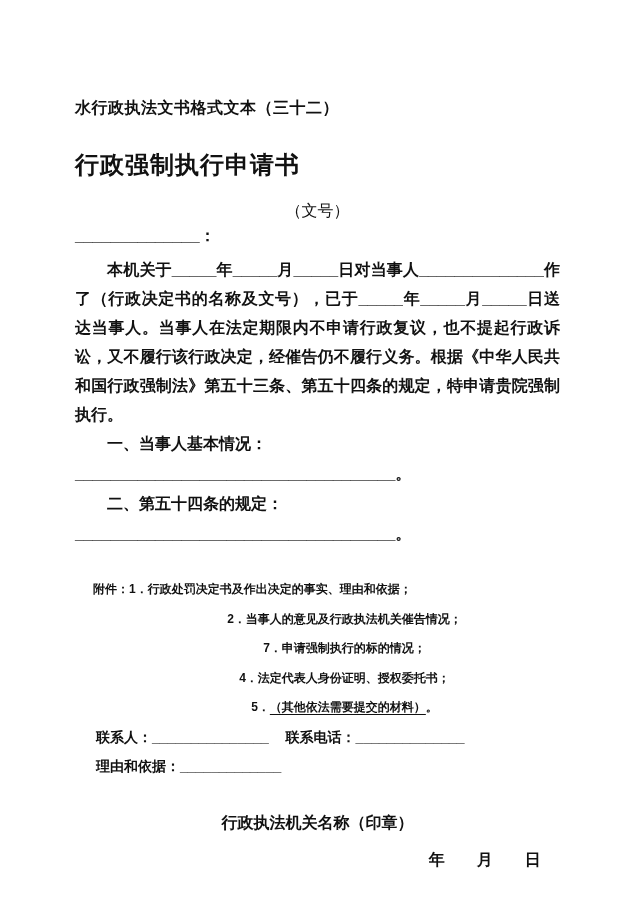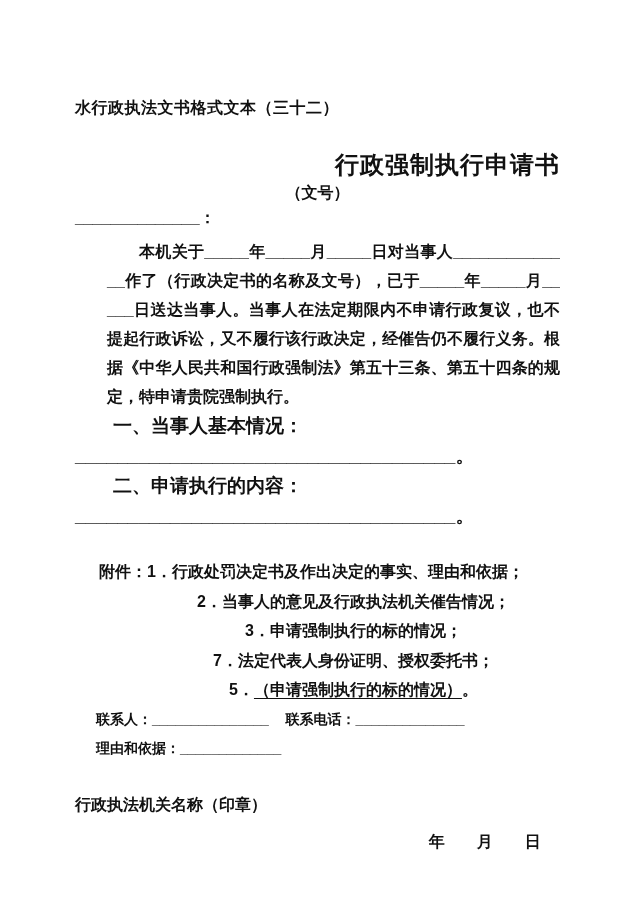--- a/index.html
+++ b/index.html
@@ -20,76 +20,75 @@
   .doc-header {
     font-size: 16px;
     font-weight: 600;
     letter-spacing: 0.5px;
     line-height: 22px;
   }
   .doc-title {
     margin-top: 30px;
     font-size: 24px;
     font-weight: 700;
-    text-align: right;
+    text-align: left;
     letter-spacing: 1px;
     line-height: 32px;
   }
   .doc-number {
-    margin-top: 0;
+    margin-top: 18px;
     font-size: 16px;
-    font-weight: 700;
+    font-weight: 400;
     text-align: center;
     line-height: 24px;
   }
   .salutation {
     font-size: 16px;
     font-weight: 600;
     line-height: 26px;
   }
   .body-para {
     margin-top: 6px;
     font-size: 16px;
     font-weight: 600;
     line-height: 29px;
     text-align: justify;
     text-indent: 2em;
     word-break: break-all;
-    margin-left: 32px;
   }
   .list-item {
-    font-size: 19px;
+    font-size: 16px;
     font-weight: 600;
     line-height: 30px;
     text-indent: 2em;
   }
   .attachments {
     margin-top: 26px;
     padding-left: 1.5em;
-    font-size: 16px;
+    font-size: 12px;
     font-weight: 600;
     line-height: 29.5px;
   }
   .att-item { padding-left: 3em; text-align: center; }
   .underlined {
     text-decoration: underline;
     text-underline-offset: 3px;
   }
   .contact-row {
     padding-left: 1.5em;
     font-size: 14px;
     font-weight: 600;
     line-height: 29.5px;
   }
   .contact-gap { display: inline-block; width: 1.2em; }
   .signature {
     margin-top: 26px;
     font-size: 16px;
     font-weight: 600;
-    text-align: left;
+    text-align: center;
     line-height: 29px;
   }
   .date-line {
     margin-top: 8px;
     padding-right: 1.2em;
     font-size: 16px;
     font-weight: 600;
     text-align: right;
     line-height: 29px;
   }
@@ -104,31 +103,31 @@
   <h1 class="doc-title">行政强制执行申请书</h1>
 
   <div class="doc-number">（文号）</div>
 
   <div class="salutation">______________：</div>
 
   <p class="body-para">本机关于_____年_____月_____日对当事人______________作了（行政决定书的名称及文号），已于_____年_____月_____日送达当事人。当事人在法定期限内不申请行政复议，也不提起行政诉讼，又不履行该行政决定，经催告仍不履行义务。根据《中华人民共和国行政强制法》第五十三条、第五十四条的规定，特申请贵院强制执行。</p>
 
   <p class="list-item">一、当事人基本情况：____________________________________。</p>
 
-  <p class="list-item">二、申请执行的内容：____________________________________。</p>
+  <p class="list-item">二、第五十四条的规定：____________________________________。</p>
 
   <div class="attachments">
     <div class="att-first">
       <span>附件：</span><span>1．行政处罚决定书及作出决定的事实、理由和依据；</span>
     </div>
     <div class="att-item">2．当事人的意见及行政执法机关催告情况；</div>
-    <div class="att-item">3．申请强制执行的标的情况；</div>
-    <div class="att-item">7．法定代表人身份证明、授权委托书；</div>
+    <div class="att-item">7．申请强制执行的标的情况；</div>
+    <div class="att-item">4．法定代表人身份证明、授权委托书；</div>
     <div class="att-item">
-      <span>5．</span><span class="underlined">（申请强制执行的标的情况）</span><span>。</span>
+      <span>5．</span><span class="underlined">（其他依法需要提交的材料）</span><span>。</span>
     </div>
   </div>
 
   <div class="contact-row">
     <span>联系人：</span><span>_______________</span><span class="contact-gap"></span><span>联系电话：</span><span>______________</span>
   </div>
 
   <div class="contact-row">
     <span>理由和依据：</span><span>_____________</span>
   </div>

